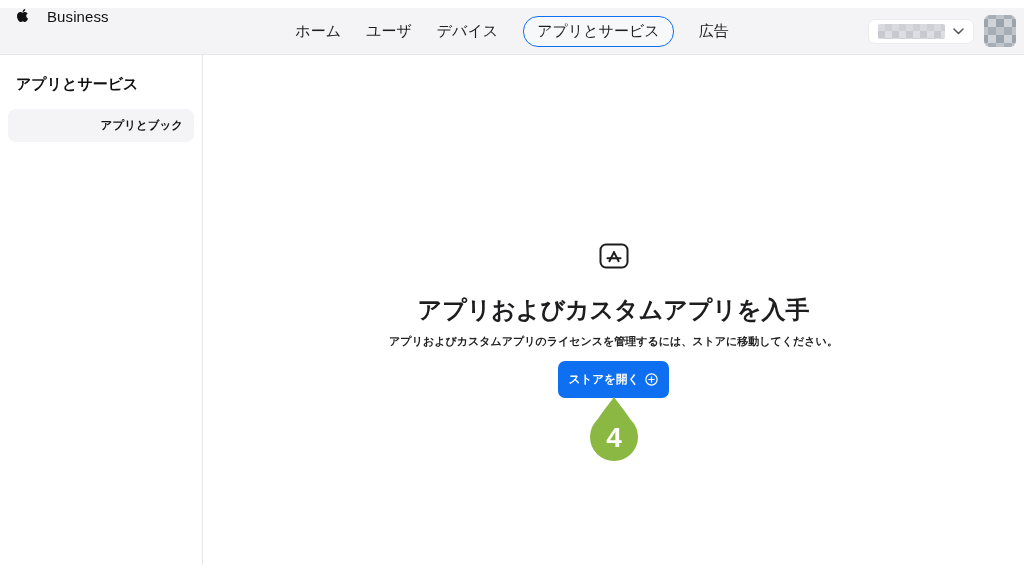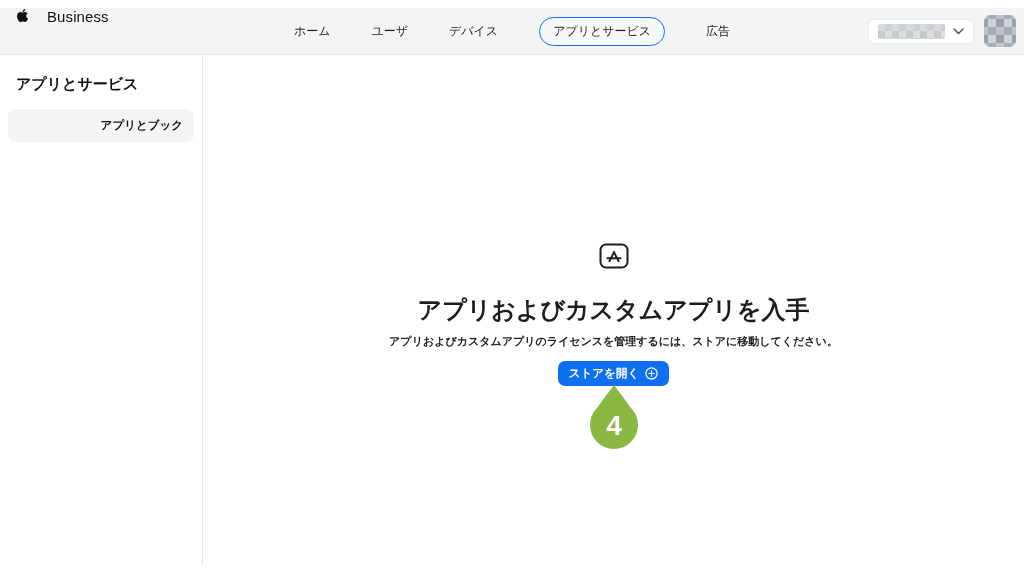--- a/index.html
+++ b/index.html
@@ -18,22 +18,22 @@
     border-bottom:1px solid #e6e6e9;
   }
   .logo {
     position:absolute; left:16px; top:0; height:46px;
     display:flex; align-items:flex-start; gap:18px;
     font-size:15px; font-weight:500; color:#111; letter-spacing:.1px;
   }
   .logo svg { display:block; }
   .nav {
     position:absolute; left:0; right:0; top:0; height:46px;
-    display:flex; align-items:center; justify-content:center; gap:41px;
-    font-size:12px; color:#1d1d1f;
+    display:flex; align-items:center; justify-content:center; gap:25px;
+    font-size:15px; color:#1d1d1f;
   }
   .nav-item { cursor:pointer; padding:6px 0; white-space:nowrap; }
   .nav-item.selected {
     border:1.5px solid var(--accent,#2e7cf0);
     border-radius:15px; padding:5px 13px; background:#f7f8fa;
   }
   .account {
     position:absolute; right:8px; top:0; height:46px;
     display:flex; align-items:center; gap:10px;
   }
@@ -59,21 +59,21 @@
   .sidebar-item {
     margin:0 8px; background:#f4f4f6; border-radius:8px;
     padding:9px 11px; font-size:11.5px; font-weight:700; color:#111; cursor:pointer;text-align:right;
   }
 
   .main { flex:1; display:flex; flex-direction:column; align-items:center; padding-top:188px; }
   .appstore-icon { margin-bottom:21px; }
   .empty-heading { margin:0 0 8px; font-size:24px; font-weight:700; color:#1d1d1f; }
   .empty-desc { margin:0 0 12px; font-size:11px; font-weight:600; color:#222; }
   .store-btn {
-    display:flex; align-items:center; gap:6px; height:25px;
+    display:flex; align-items:center; gap:6px; height:37px;
     background:var(--accent,#0e70f0); color:#fff; border:none; border-radius:7px;
     padding:0 11px; font-size:11.5px; font-weight:600; cursor:pointer;
     font-family:inherit;
   }
   .marker { margin-top:-2px; position:relative; z-index:2; }
   .marker svg { display:block; }
   .marker .marker-shape { fill:var(--marker,#8ab843); }
   .marker text {
     fill:#fff; font-size:28px; font-weight:700;
     font-family:"Liberation Sans","DejaVu Sans",sans-serif;

